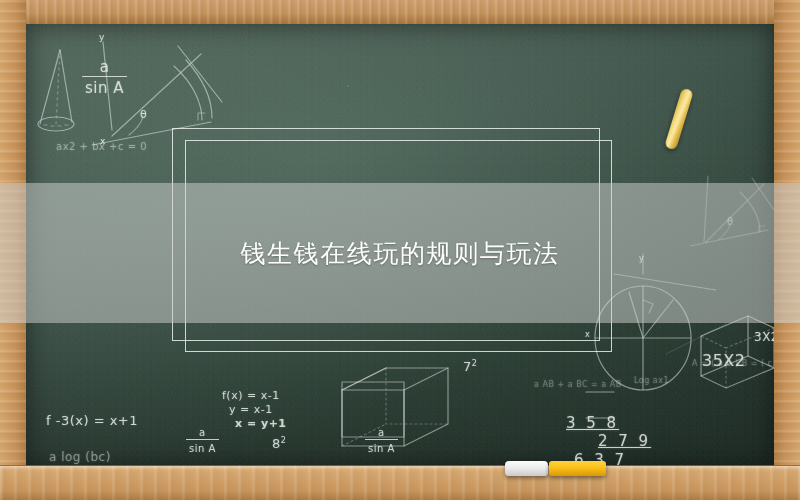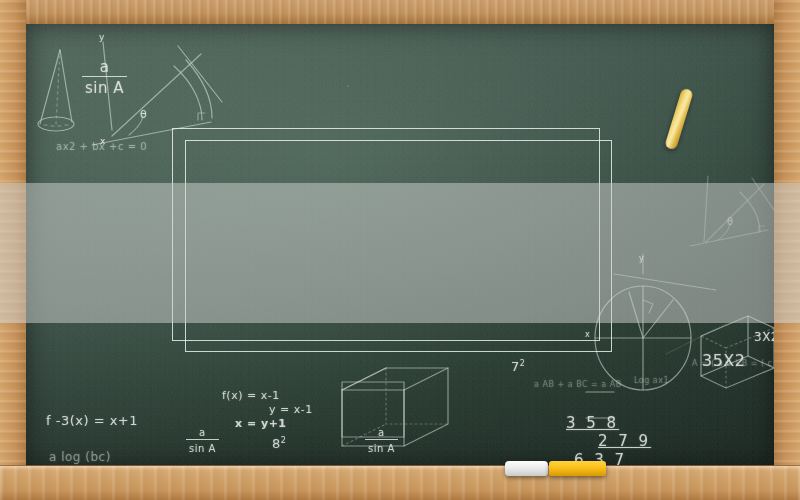--- a/index.html
+++ b/index.html
@@ -303,42 +303,42 @@
       </span>
     </div>
 
     <div class="chalk-text" style="left:73px; top:8px; font-size:9px;">y</div>
     <div class="chalk-text" style="left:74px; top:112px; font-size:9px;">x</div>
     <div class="chalk-text" style="left:114px; top:84px; font-size:11px;">θ</div>
 
     <div class="chalk-text faint" style="left:30px; top:117px; font-size:10px;">ax2 + bx +c = 0</div>
 
     <div class="chalk-text" style="left:196px; top:365px; font-size:11px;">f(x) = x-1</div>
-    <div class="chalk-text" style="left:203px; top:379px; font-size:11px;margin-left:40px;">y = x-1</div>
+    <div class="chalk-text" style="left:203px; top:379px; font-size:11px;">y = x-1</div>
     <div class="chalk-text" style="left:209px; top:393px; font-size:11px;font-weight:bold;">x = y+1</div>
 
     <div class="chalk-text" style="left:160px; top:404px; font-size:10px;">
       <span class="frac">
         <span class="num">a</span>
         <span class="den">sin A</span>
       </span>
     </div>
 
     <div class="chalk-text" style="left:218px; top:412px; font-size:13px;margin-left:28px;">
       <span>8</span><sup style="font-size:8px;">2</sup>
     </div>
 
     <div class="chalk-text" style="left:339px; top:404px; font-size:10px;">
       <span class="frac">
         <span class="num">a</span>
         <span class="den">sin A</span>
       </span>
     </div>
 
-    <div class="chalk-text" style="left:437px; top:335px; font-size:13px;margin-left:48px;">
+    <div class="chalk-text" style="left:437px; top:335px; font-size:13px;">
       <span>7</span><sup style="font-size:8px;">2</sup>
     </div>
 
     <div class="chalk-text veryfaint" style="left:508px; top:356px; font-size:8px;">a AB + a BC = a AB</div>
 
     <div class="chalk-text" style="left:20px; top:389px; font-size:13px;">f -3(x) = x+1</div>
 
     <div class="chalk-text" style="left:540px; top:390px; font-size:15px; letter-spacing:3px;text-decoration:underline;">3 5 8</div>
     <div class="chalk-text" style="left:572px; top:408px; font-size:15px; letter-spacing:3px;text-decoration:underline;">2 7 9</div>
     <div class="chalk-text" style="left:548px; top:427px; font-size:15px; letter-spacing:3px;">6 3 7</div>
@@ -353,20 +353,21 @@
     <div class="chalk-text" style="left:613px; top:230px; font-size:8px;">y</div>
     <div class="chalk-text" style="left:559px; top:306px; font-size:8px;">x</div>
 
     <div class="chalk-text faint" style="left:701px; top:192px; font-size:10px;">θ</div>
   </div>
 
   <div class="deco-rect outer"></div>
   <div class="deco-rect inner"></div>
 
   <div class="band"></div>
+  <div class="title">钱生钱在线玩的规则与玩法</div>
 
   <div class="chalk-stick-top"></div>
 
   <div class="tray-lip"></div>
   <div class="frame-tray"></div>
   <div class="eraser"></div>
   <div class="chalk-stick-tray"></div>
 
 </div>
 

